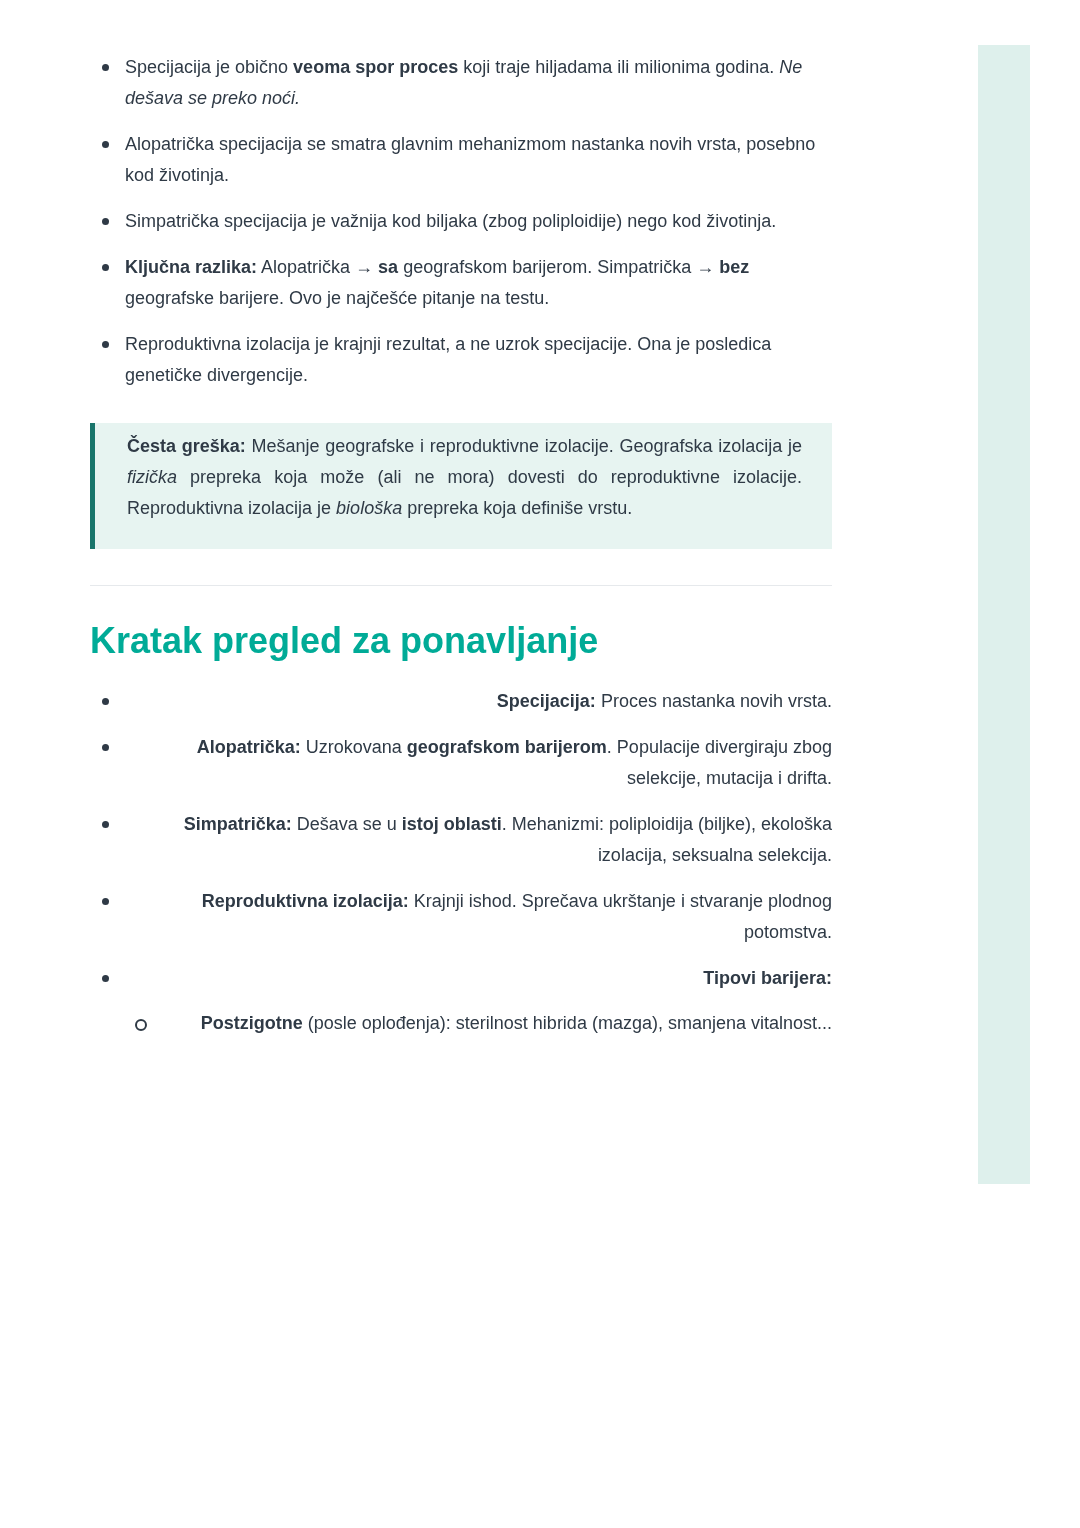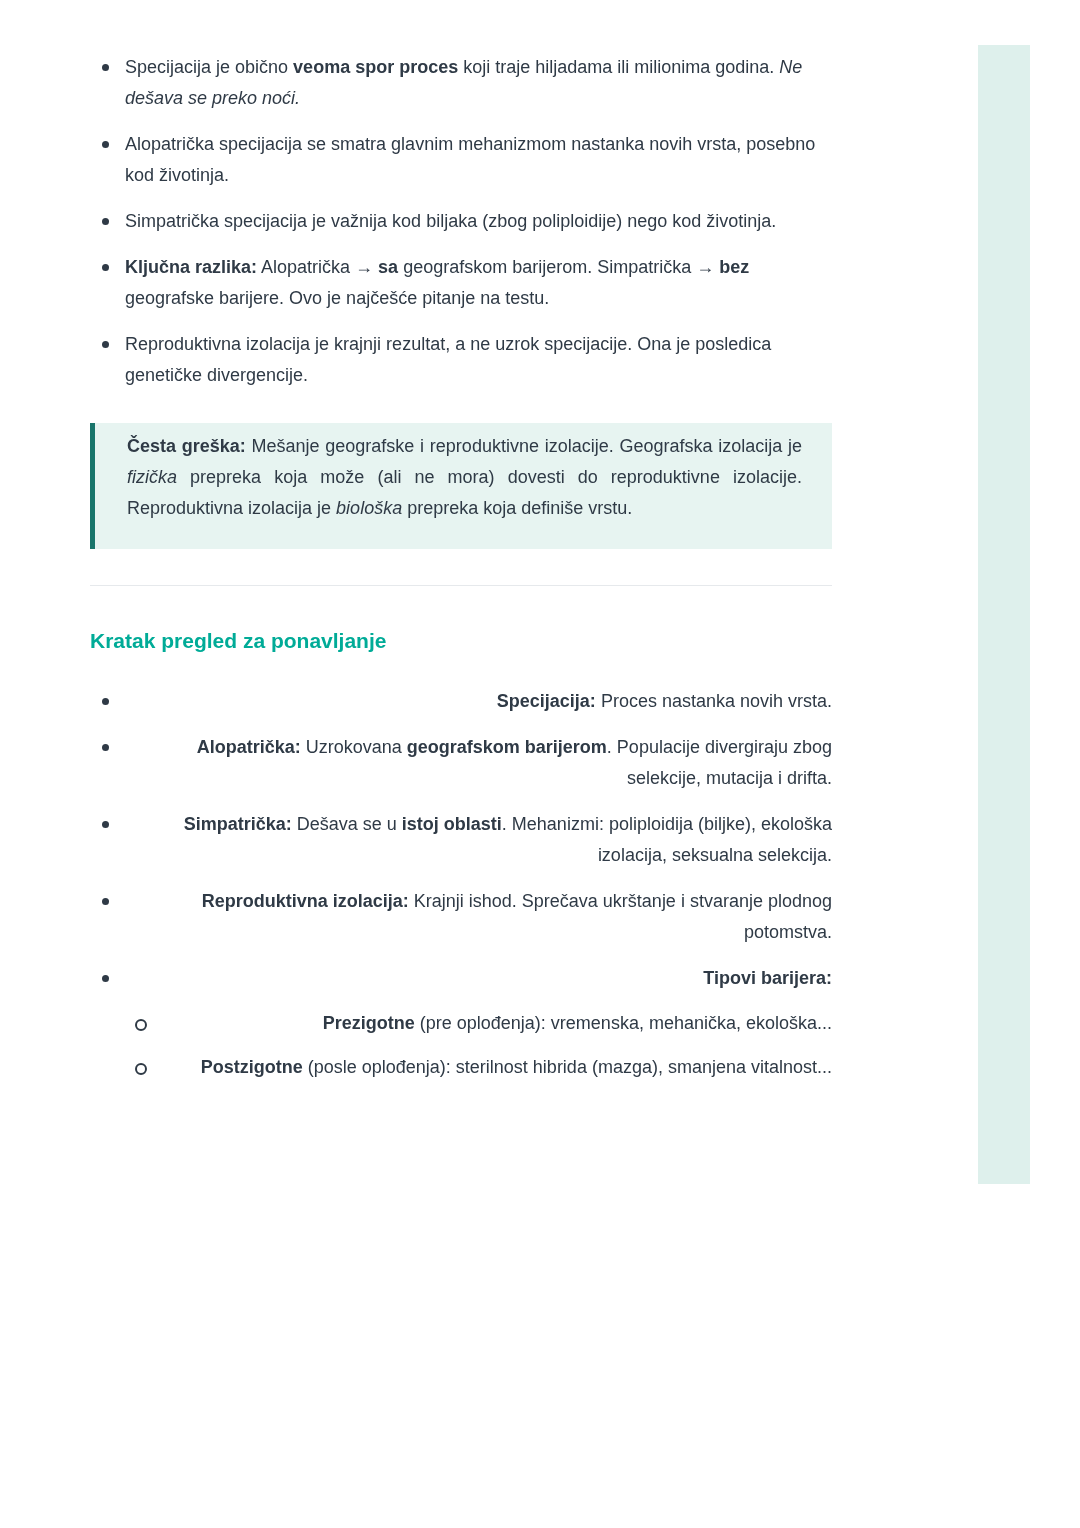--- a/index.html
+++ b/index.html
@@ -87,21 +87,21 @@
     margin:0;
     text-align:justify;
   }
   hr.divider{
     border:none;
     border-top:1px solid var(--divider);
     margin:36px 0 0 0;
   }
   h1.section-heading{
     margin:38px 0 0 0;
-    font-size:21px;
+    font-size:36px;
     line-height:34px;
     font-weight:700;
     color:var(--accent);
   }
   .review-list{
     margin-top:28px !important;
     text-align:right;
   }
   .footer{
     position:absolute;
@@ -140,21 +140,20 @@
     <h1 class="section-heading">Kratak pregled za ponavljanje</h1>
 
     <ul class="bullet-list review-list">
       <li><span class="rich"><span class="b">Specijacija:</span><span> Proces nastanka novih vrsta.</span></span></li>
       <li><span class="rich"><span class="b">Alopatrička:</span><span> Uzrokovana </span><span class="b">geografskom barijerom</span><span>. Populacije divergiraju zbog selekcije, mutacija i drifta.</span></span></li>
       <li><span class="rich"><span class="b">Simpatrička:</span><span> Dešava se u </span><span class="b">istoj oblasti</span><span>. Mehanizmi: poliploidija (biljke), ekološka izolacija, seksualna selekcija.</span></span></li>
       <li><span class="rich"><span class="b">Reproduktivna izolacija:</span><span> Krajnji ishod. Sprečava ukrštanje i stvaranje plodnog potomstva.</span></span></li>
       <li>
         <span class="rich"><span class="b">Tipovi barijera:</span></span>
         <ul class="sub-list">
-          <li><span class="rich"><span class="b">Prezigotne</span><span> (pre oplođenja): vremenska, mehanička, ekološka...</span></span></li>
           <li><span class="rich"><span class="b">Postzigotne</span><span> (posle oplođenja): sterilnost hibrida (mazga), smanjena vitalnost...</span></span></li>
         </ul>
       </li>
     </ul>
 
   </div>
 
   <div class="footer">(c) Knowunity 2025</div>
 
 </div>

